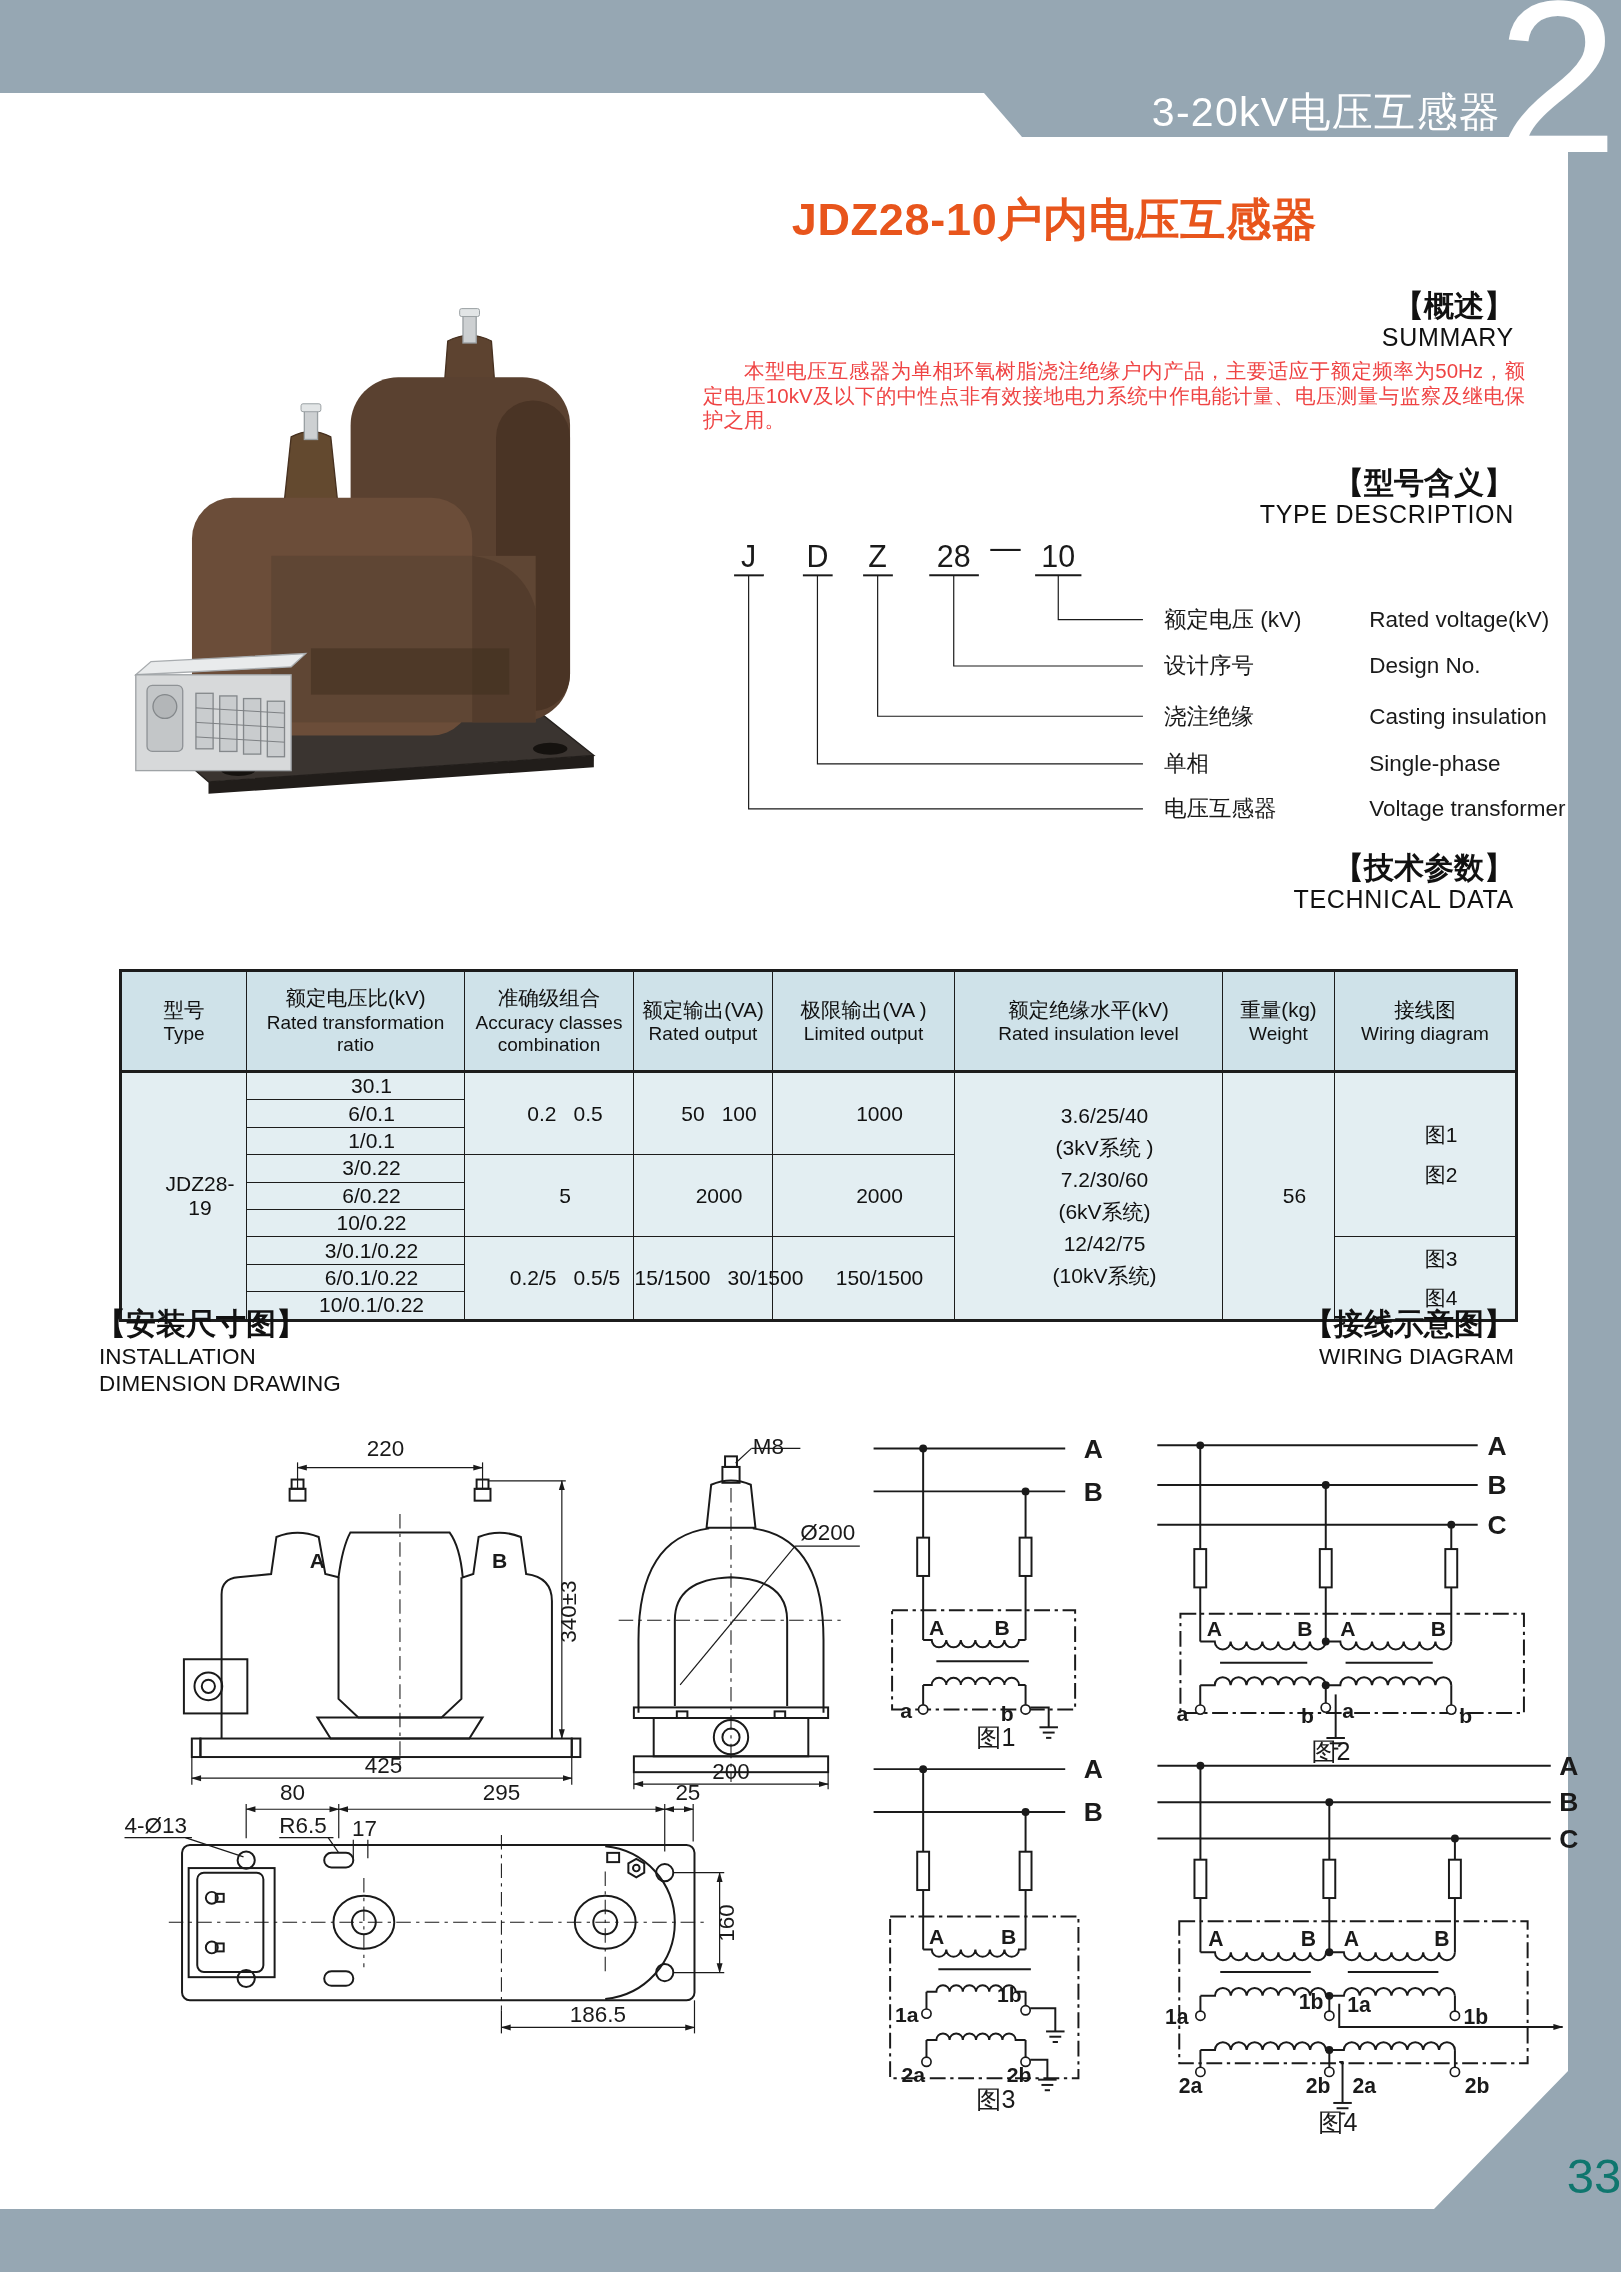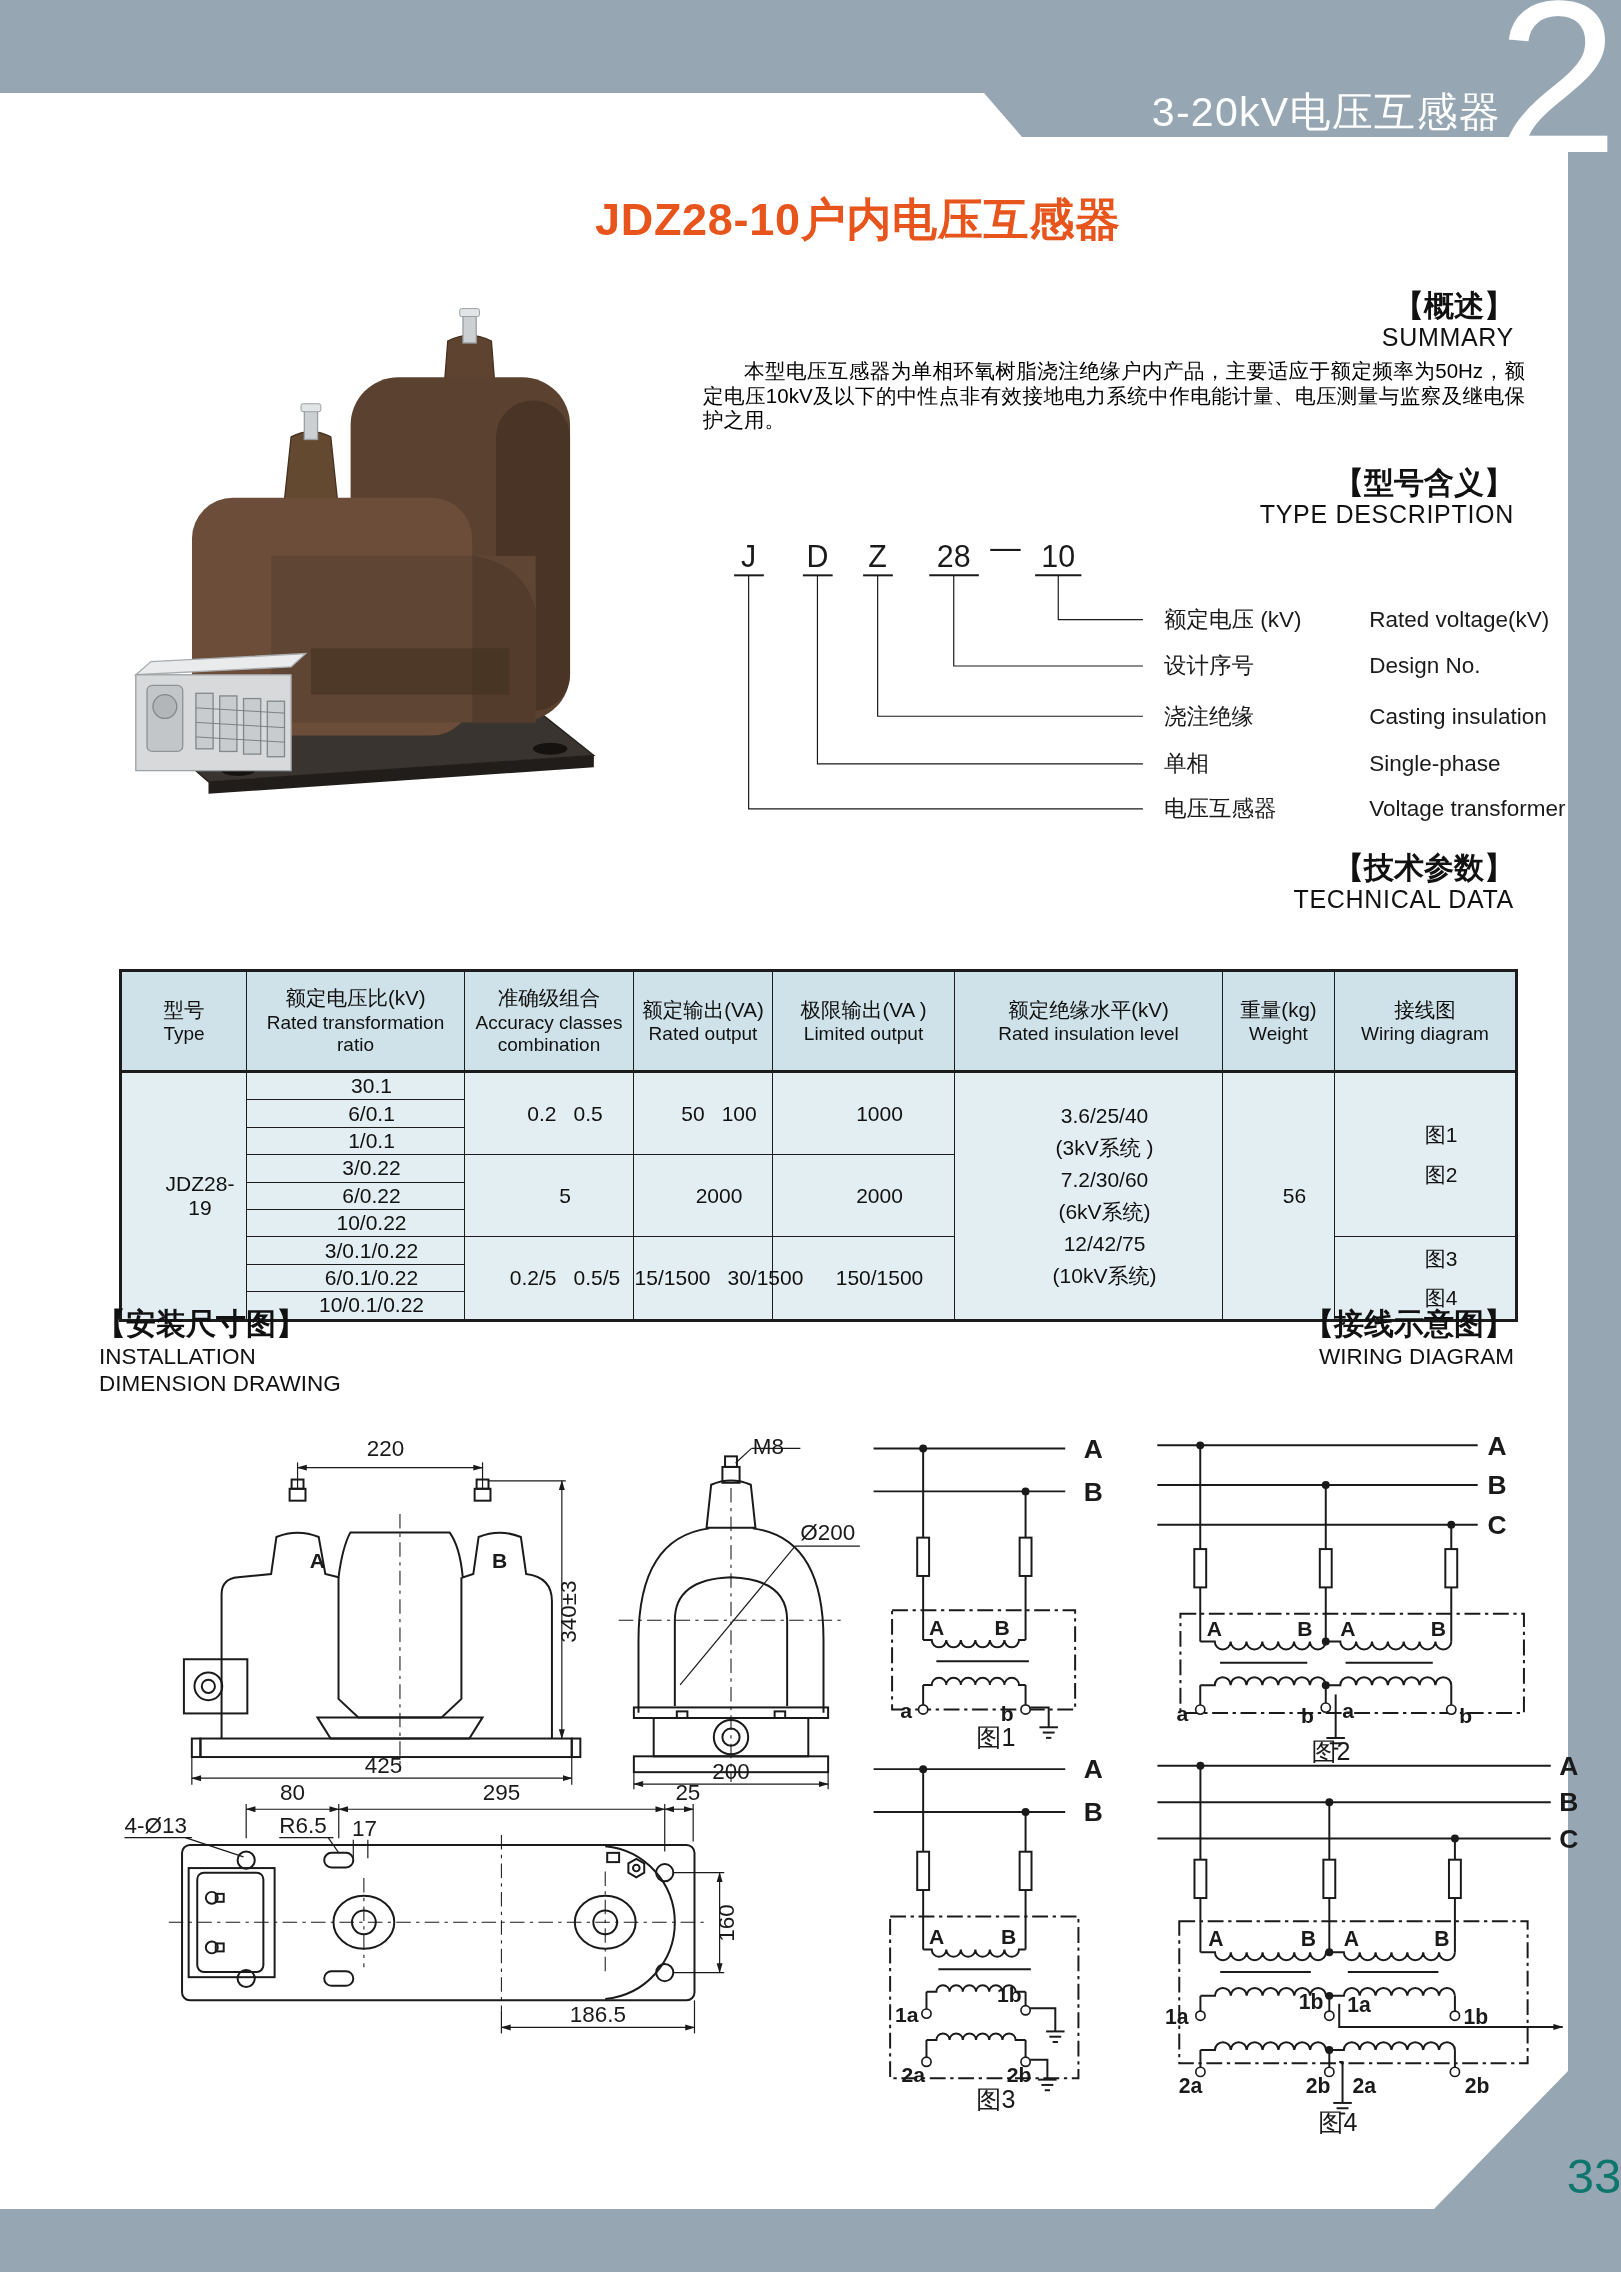--- a/index.html
+++ b/index.html
@@ -12,28 +12,28 @@
               clip-path:polygon(25px 0,663px 0,663px 44px,63px 44px);}
   .right-strip{left:1568px;top:0;width:54px;height:2273px;background:#96a7b3;}
   .chapter-title{left:661px;top:85px;width:840px;text-align:right;color:#ffffff;
                  font-size:41px;letter-spacing:1.3px;}
   .chapter-num{left:1488px;top:-32px;width:139px;text-align:center;color:#ffffff;
                font-size:218px;line-height:218px;}
   .bottom-wedge{left:0;top:2070px;width:1622px;height:203px;background:#96a7b3;
                 clip-path:polygon(0 139px,1434px 139px,1569px 0,1622px 0,1622px 203px,0 203px);}
   .page-num{left:1566px;top:2148px;width:56px;text-align:center;color:#0f766e;font-size:49px;}
   
-  .doc-title{left:595px;top:190px;width:919px;text-align:left;color:#e8551c;
+  .doc-title{left:595px;top:190px;width:919px;text-align:center;color:#e8551c;
              font-size:45px;font-weight:bold;letter-spacing:0.7px;}
   .r{right:108px;text-align:right;}
   .h-cn{font-size:30px;font-weight:bold;color:#111;}
   .h-en{font-size:25px;color:#111;letter-spacing:0.7px;}
   .h-en-sm{font-size:22.5px;color:#111;}
   .summary-body{left:703px;top:359px;width:822px;font-size:20.5px;line-height:24.5px;
-                text-align:justify;text-indent:2em;color:#000000;}
+                text-align:justify;text-indent:2em;color:#ef4444;}
   
   .tech-table{left:119px;top:921px;}
   table{border-collapse:collapse;table-layout:fixed;width:1395px;background:#e3eef2;
         font-size:22px;color:#111;}
   th,td{border:1.7px solid #1c1c1c;text-align:center;vertical-align:middle;padding:0;}
   table{border:3.3px solid #1c1c1c;margin-top:48px;}
   thead th{background:#cfe2e9;font-weight:normal;height:98px;border-bottom:3.3px solid #1c1c1c;}
   thead .cn{font-size:20.5px;line-height:26.4px;}
   thead .en{font-size:19px;line-height:22.5px;}
   tbody td{height:26.4px;font-size:21px;padding-left:32px;}

